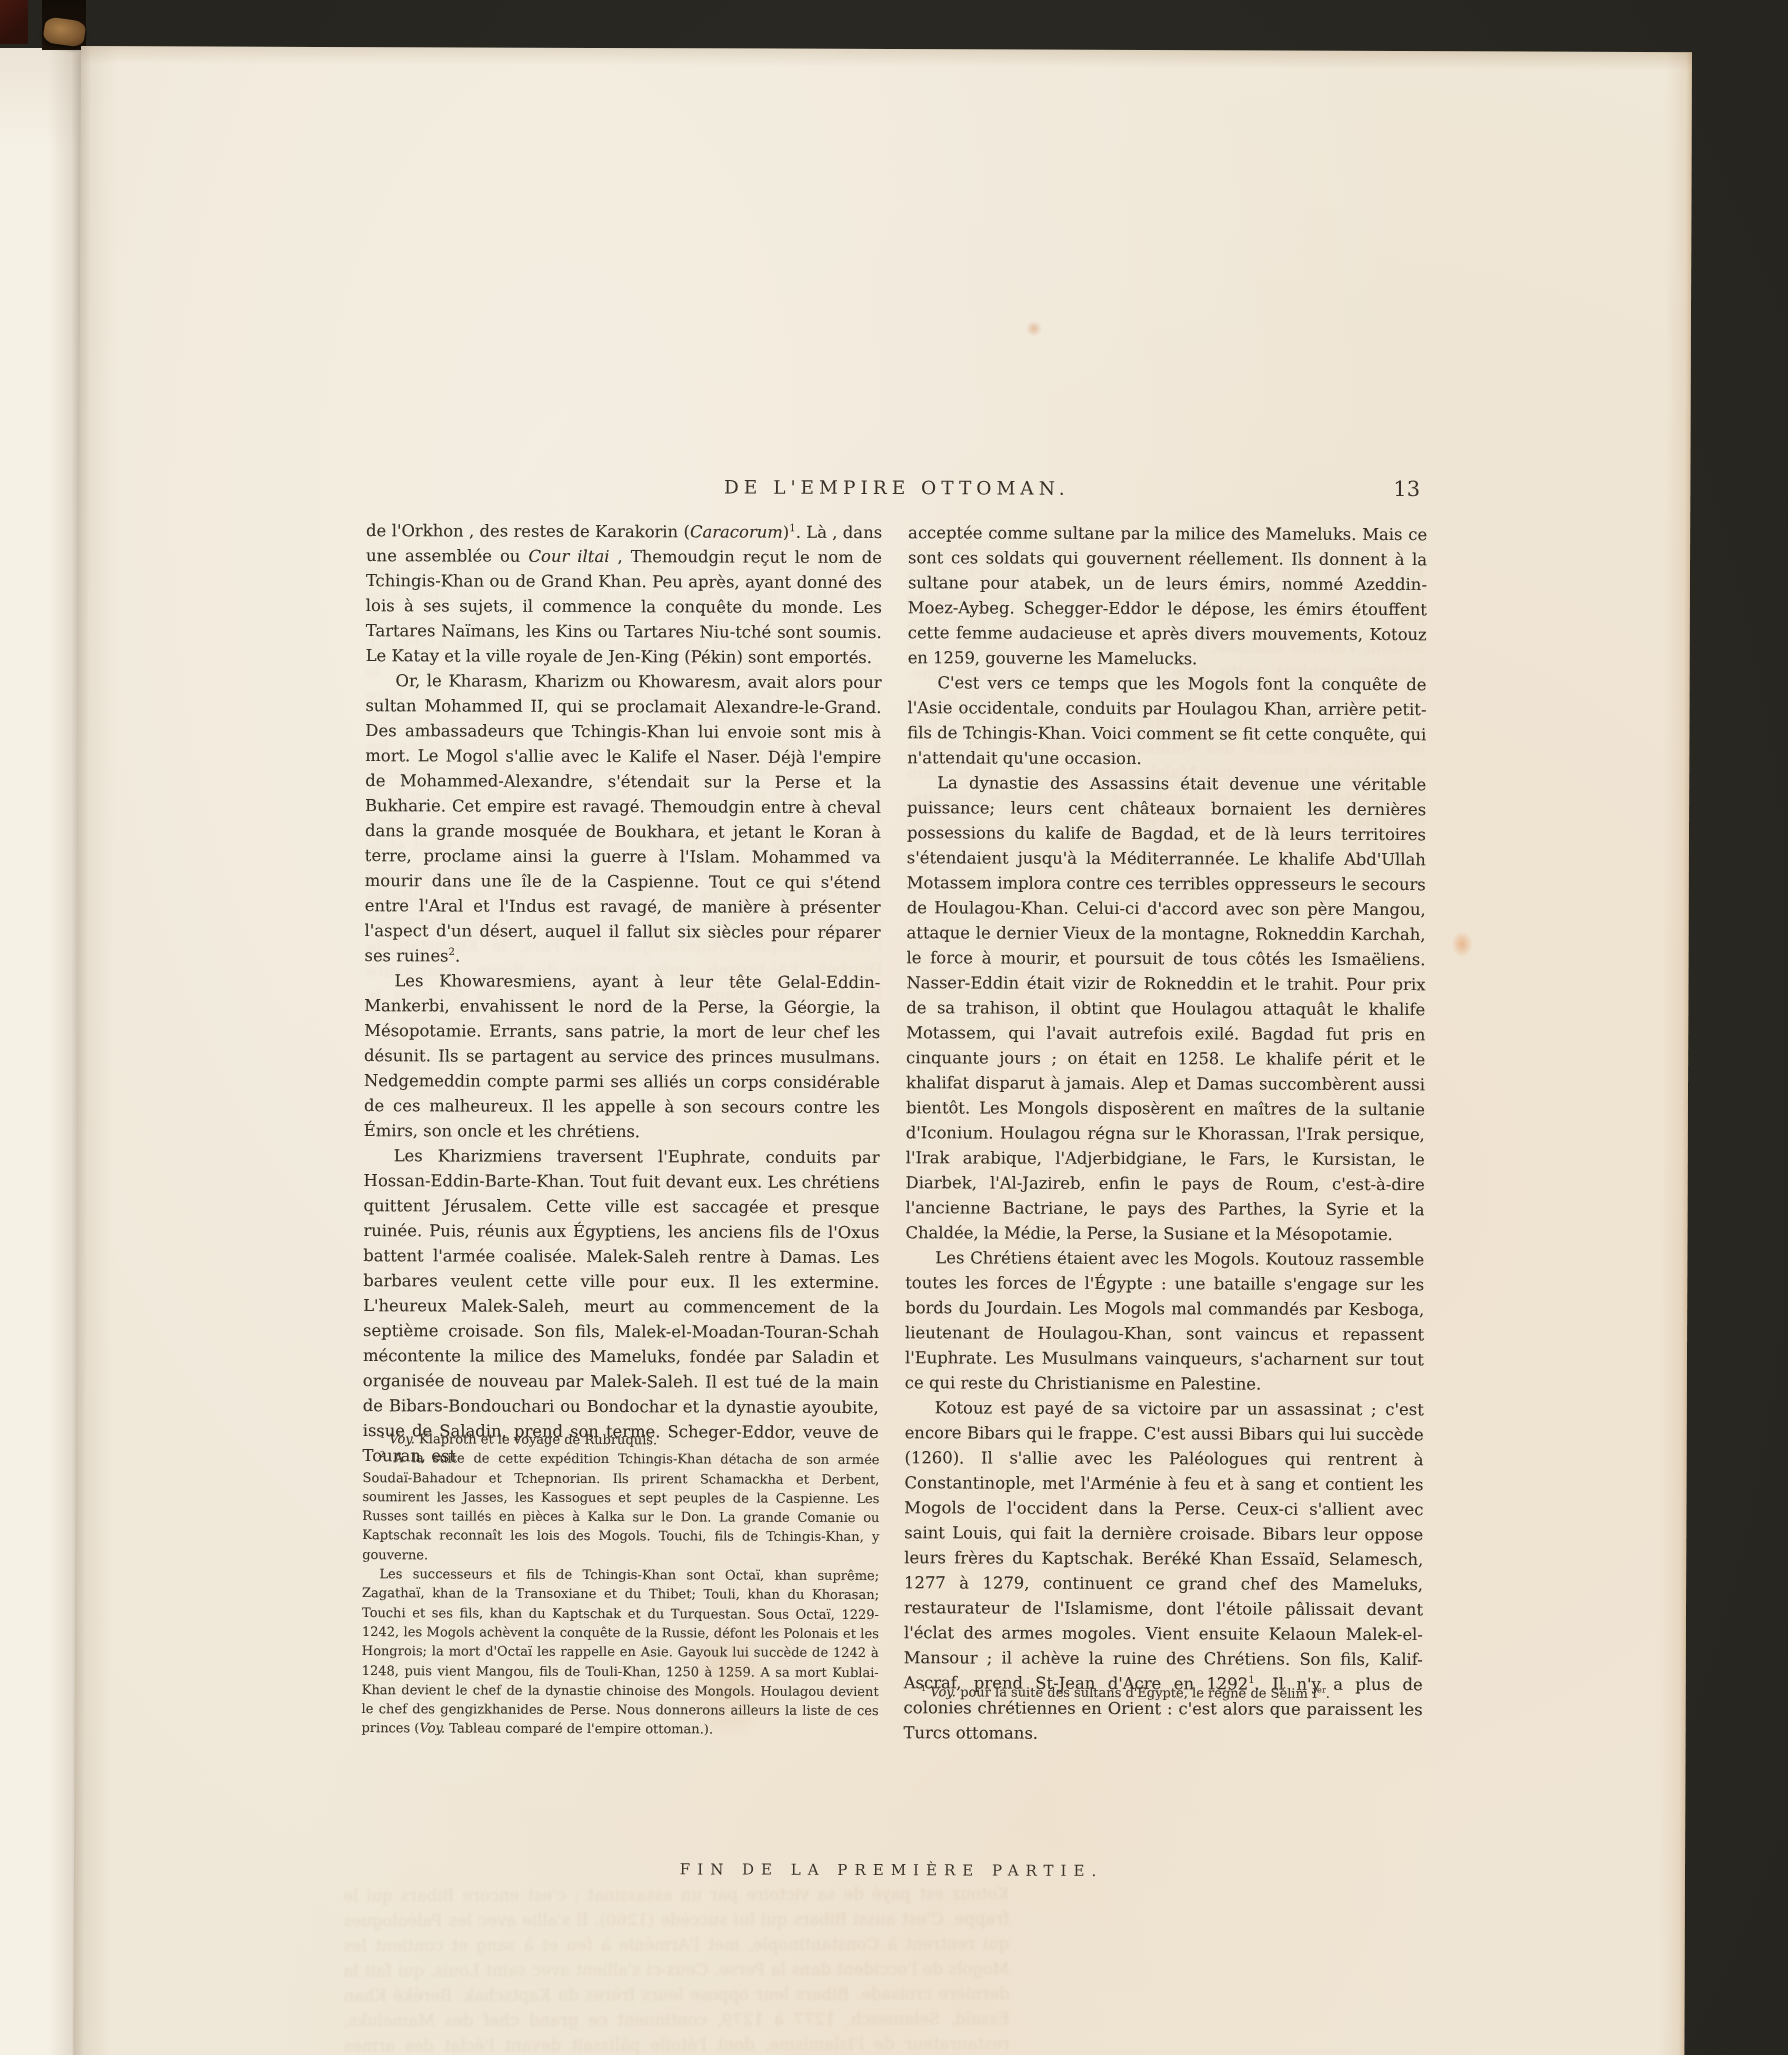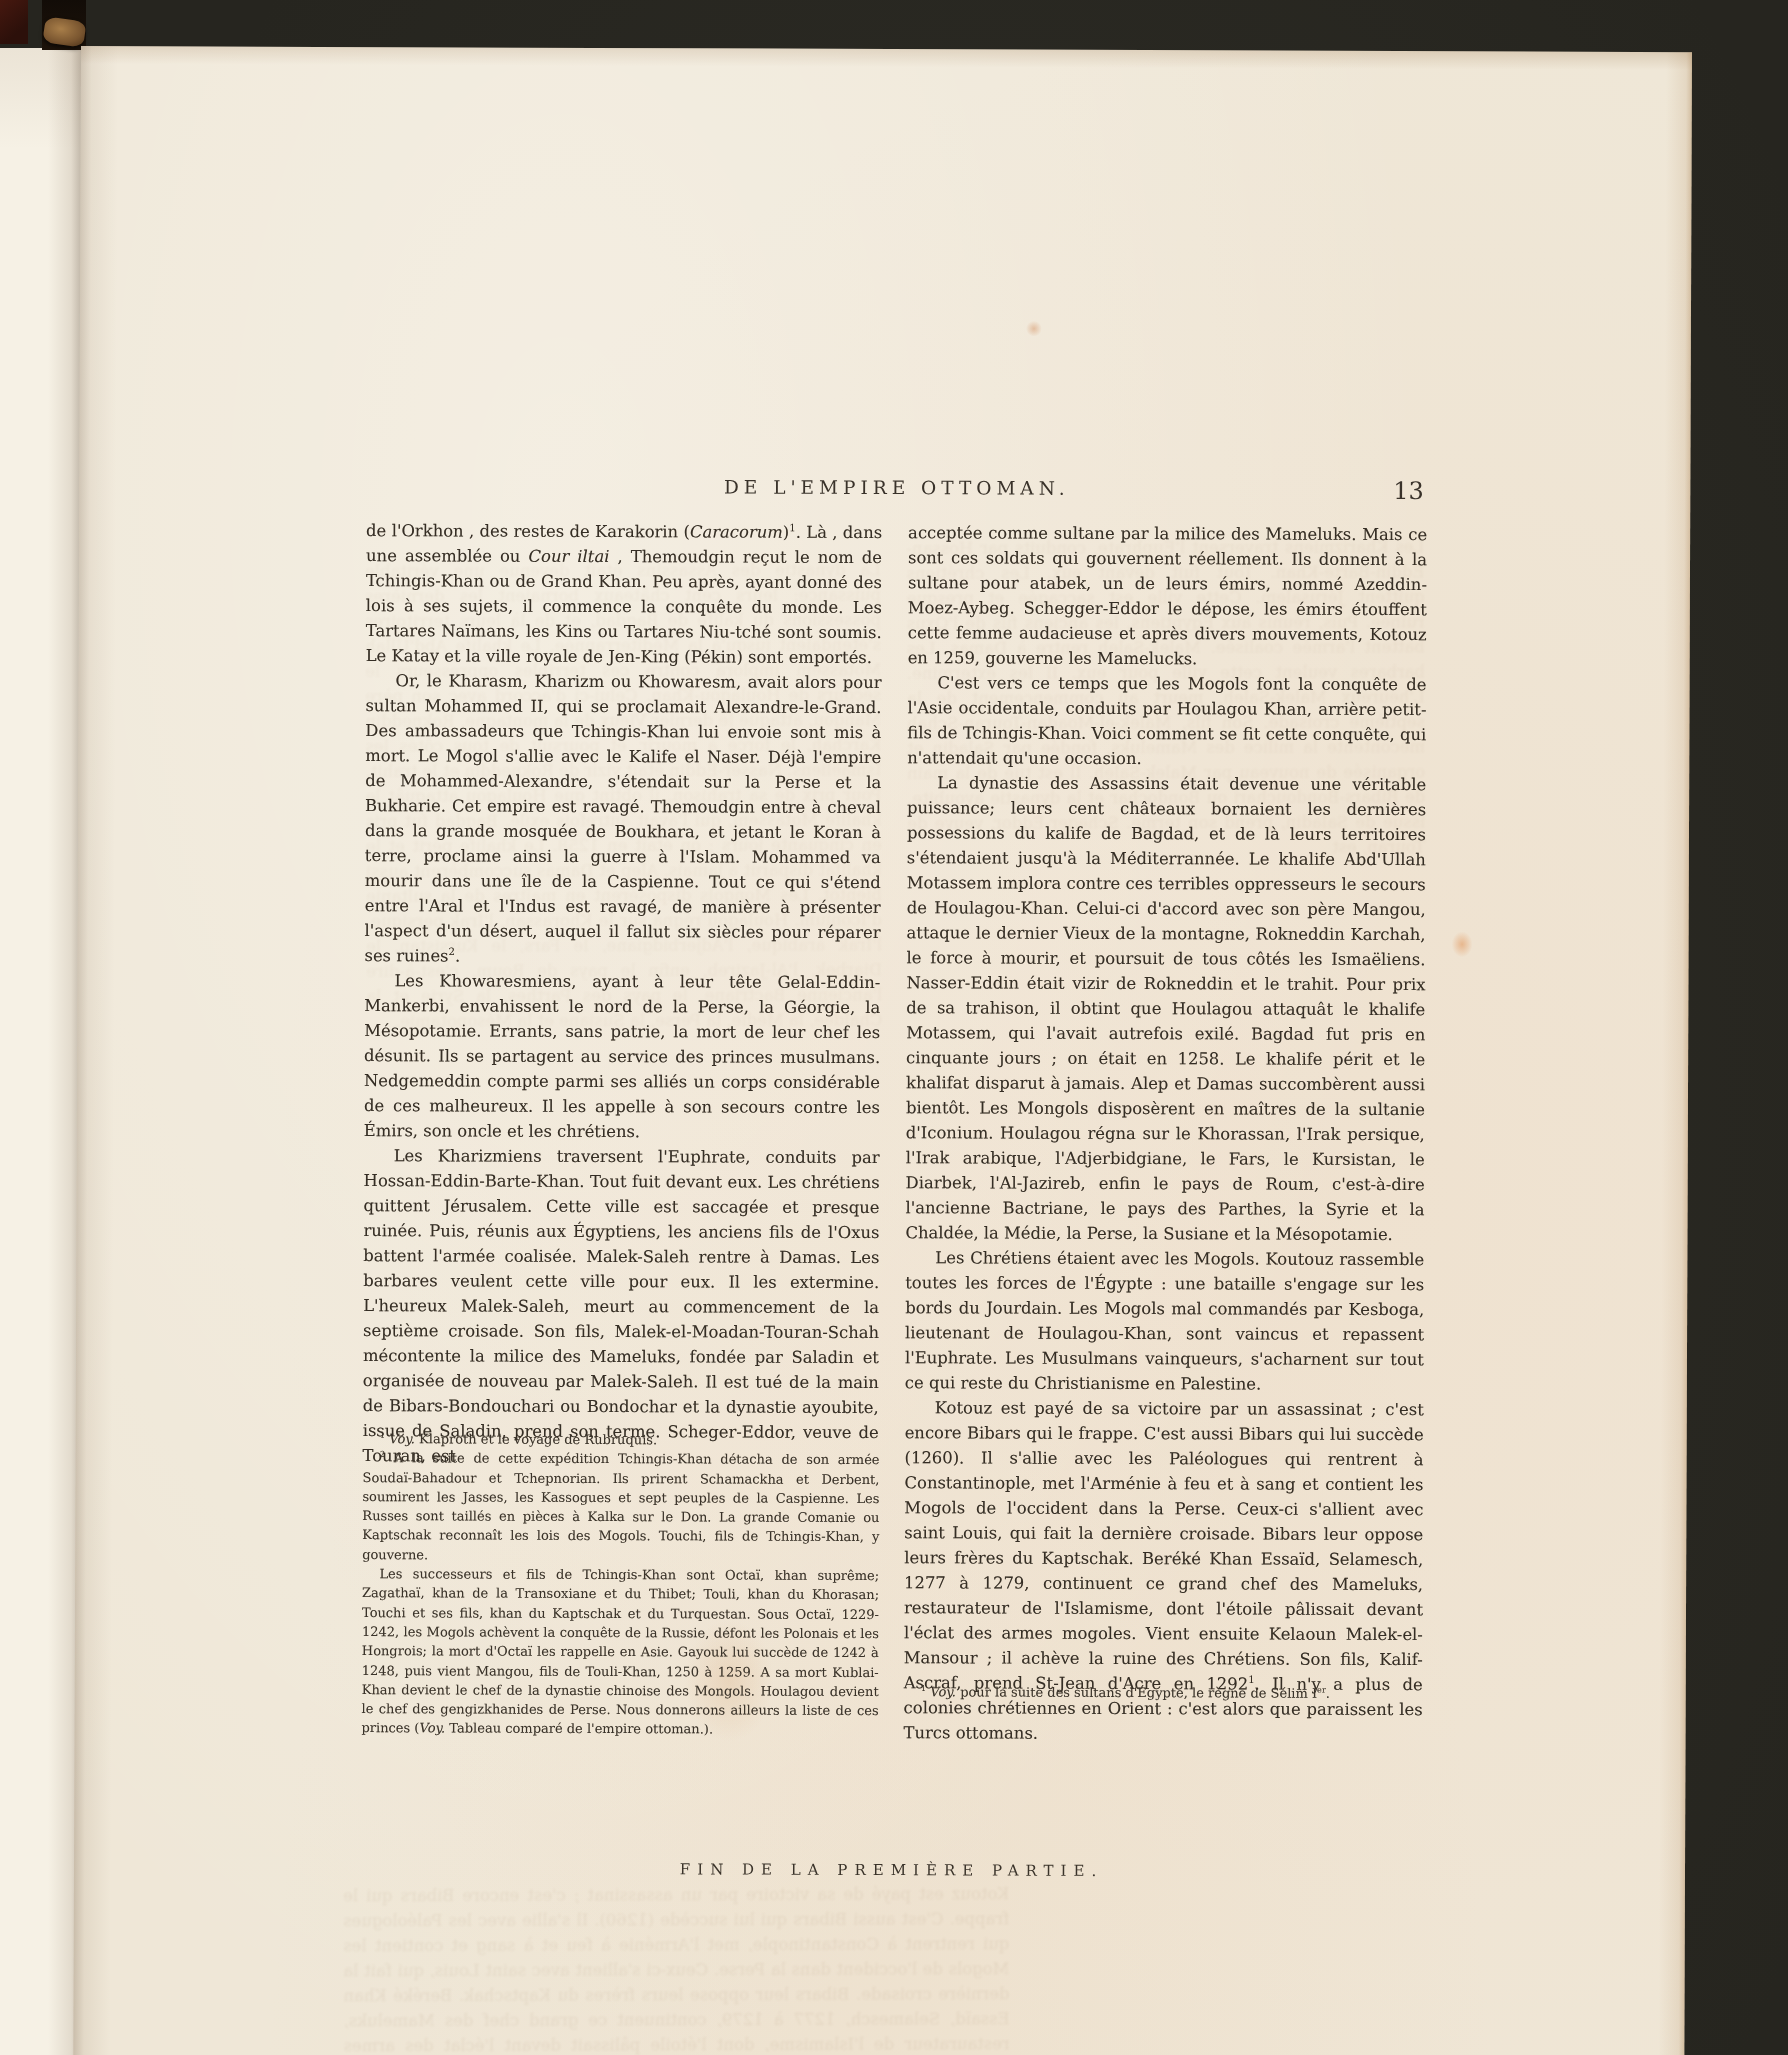--- a/index.html
+++ b/index.html
@@ -64,21 +64,21 @@
     background: radial-gradient(ellipse, rgba(200,110,50,0.35), rgba(0,0,0,0) 70%); }
 
   
   .running-head {
     position: absolute; top: 428px; left: 287px; width: 1061px;
     text-align: center; font-size: 18.5px; letter-spacing: 5px;
     color: #39322a; white-space: nowrap;
   }
   .page-number {
     position: absolute; top: 426px; left: 1314px;
-    font-size: 24px; color: #39322a;
+    font-size: 21px; color: #39322a;
   }
   .col {
     position: absolute; top: 471px; color: #352e25;
   }
   #col-left  { left: 287px;  width: 516px; }
   #col-right { left: 829px; width: 519px; }
   p.bodytext {
     margin: 0; font-size: 16.4px; line-height: 25px;
     text-align: justify; text-shadow: 0 0 0.4px rgba(70,58,44,0.35);
   }

